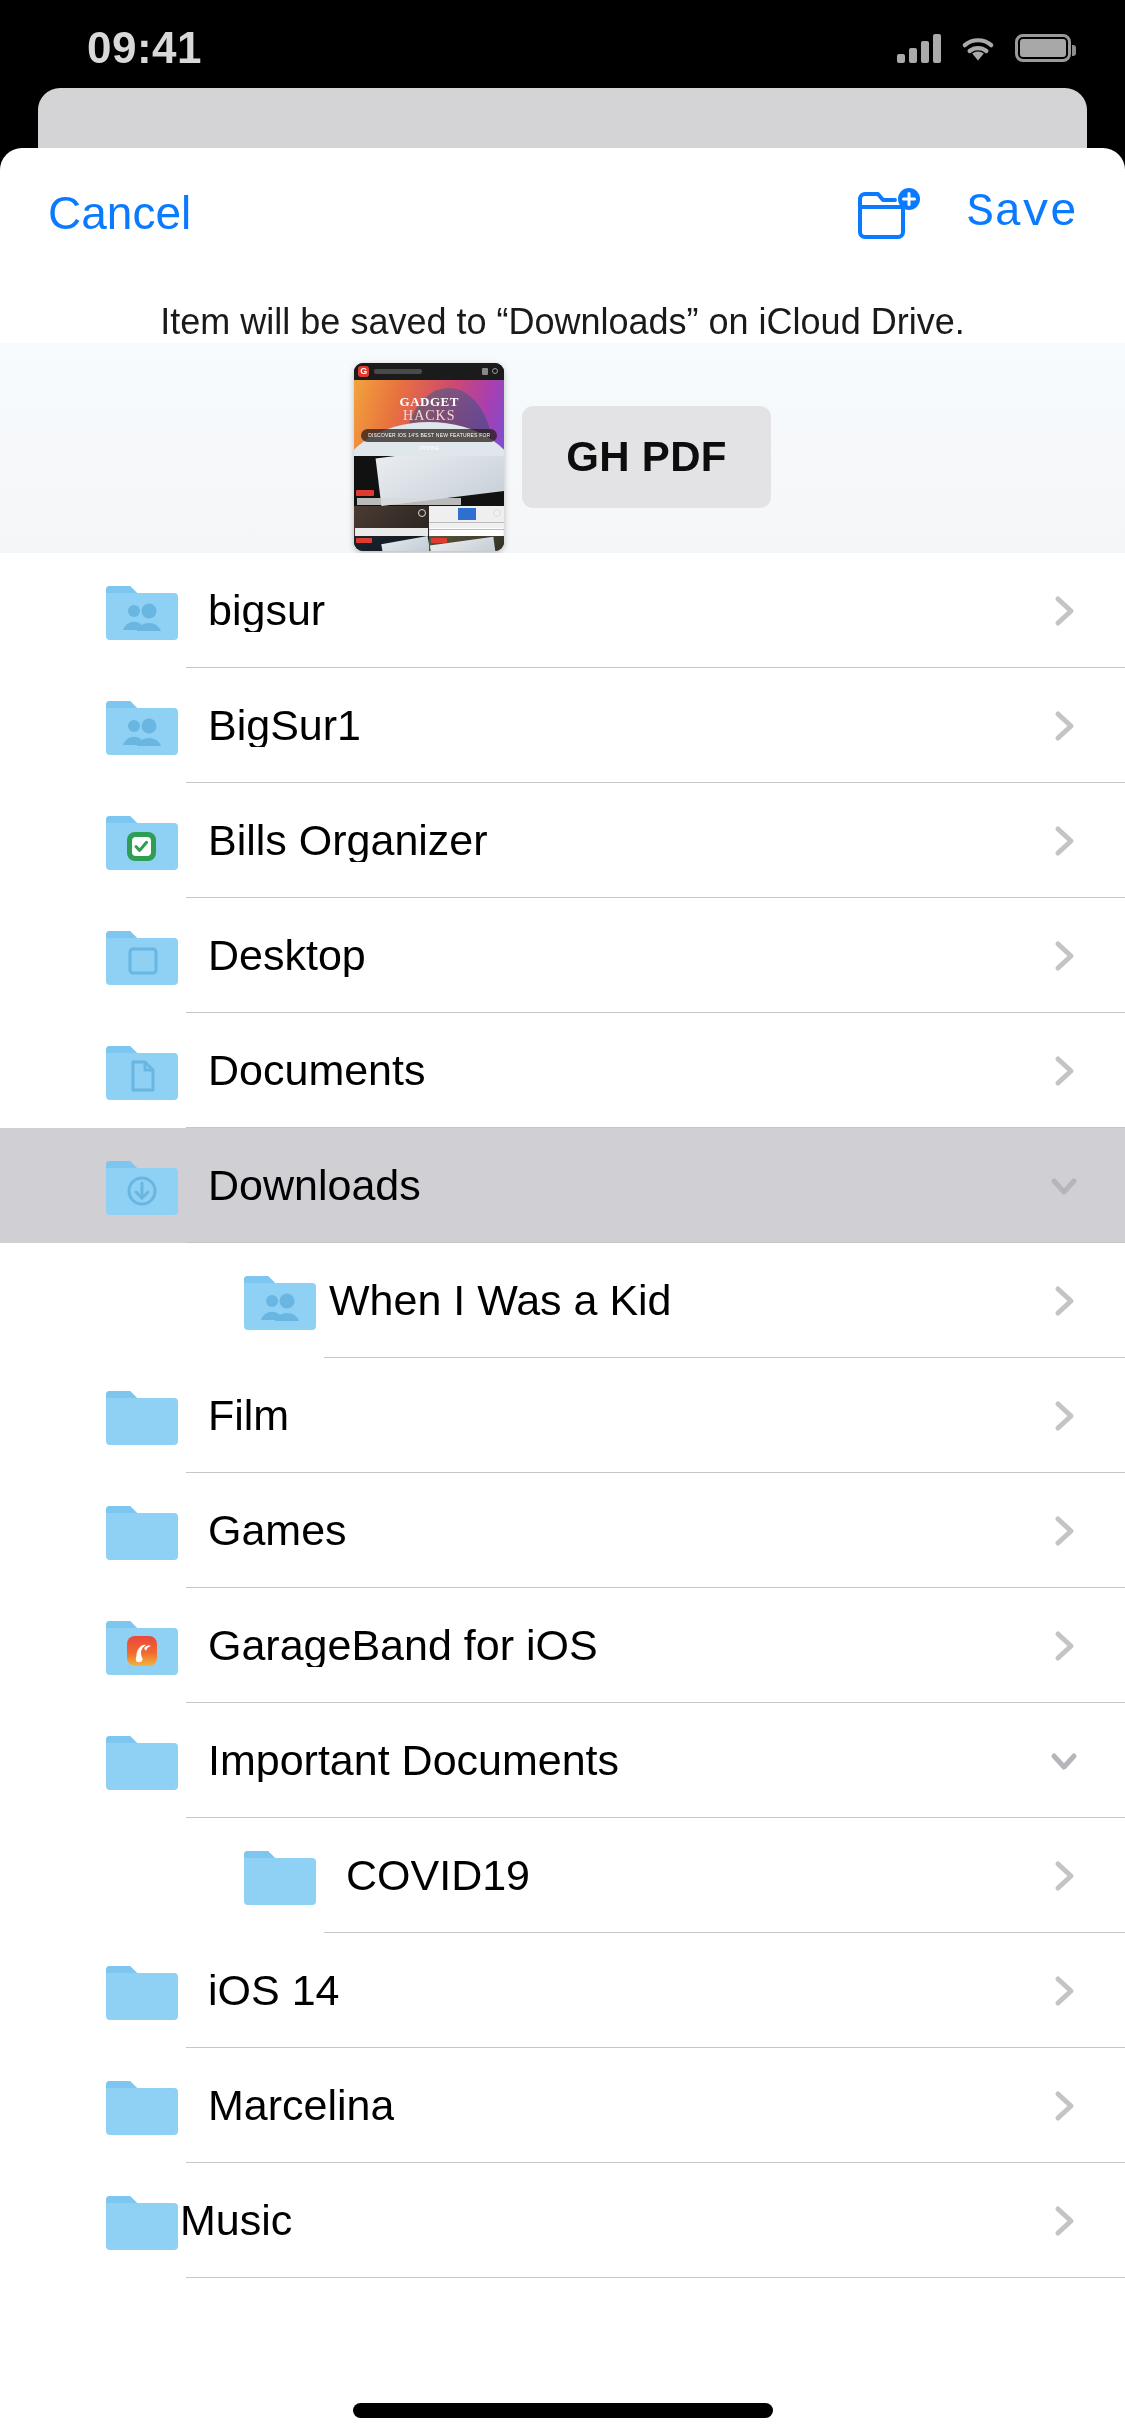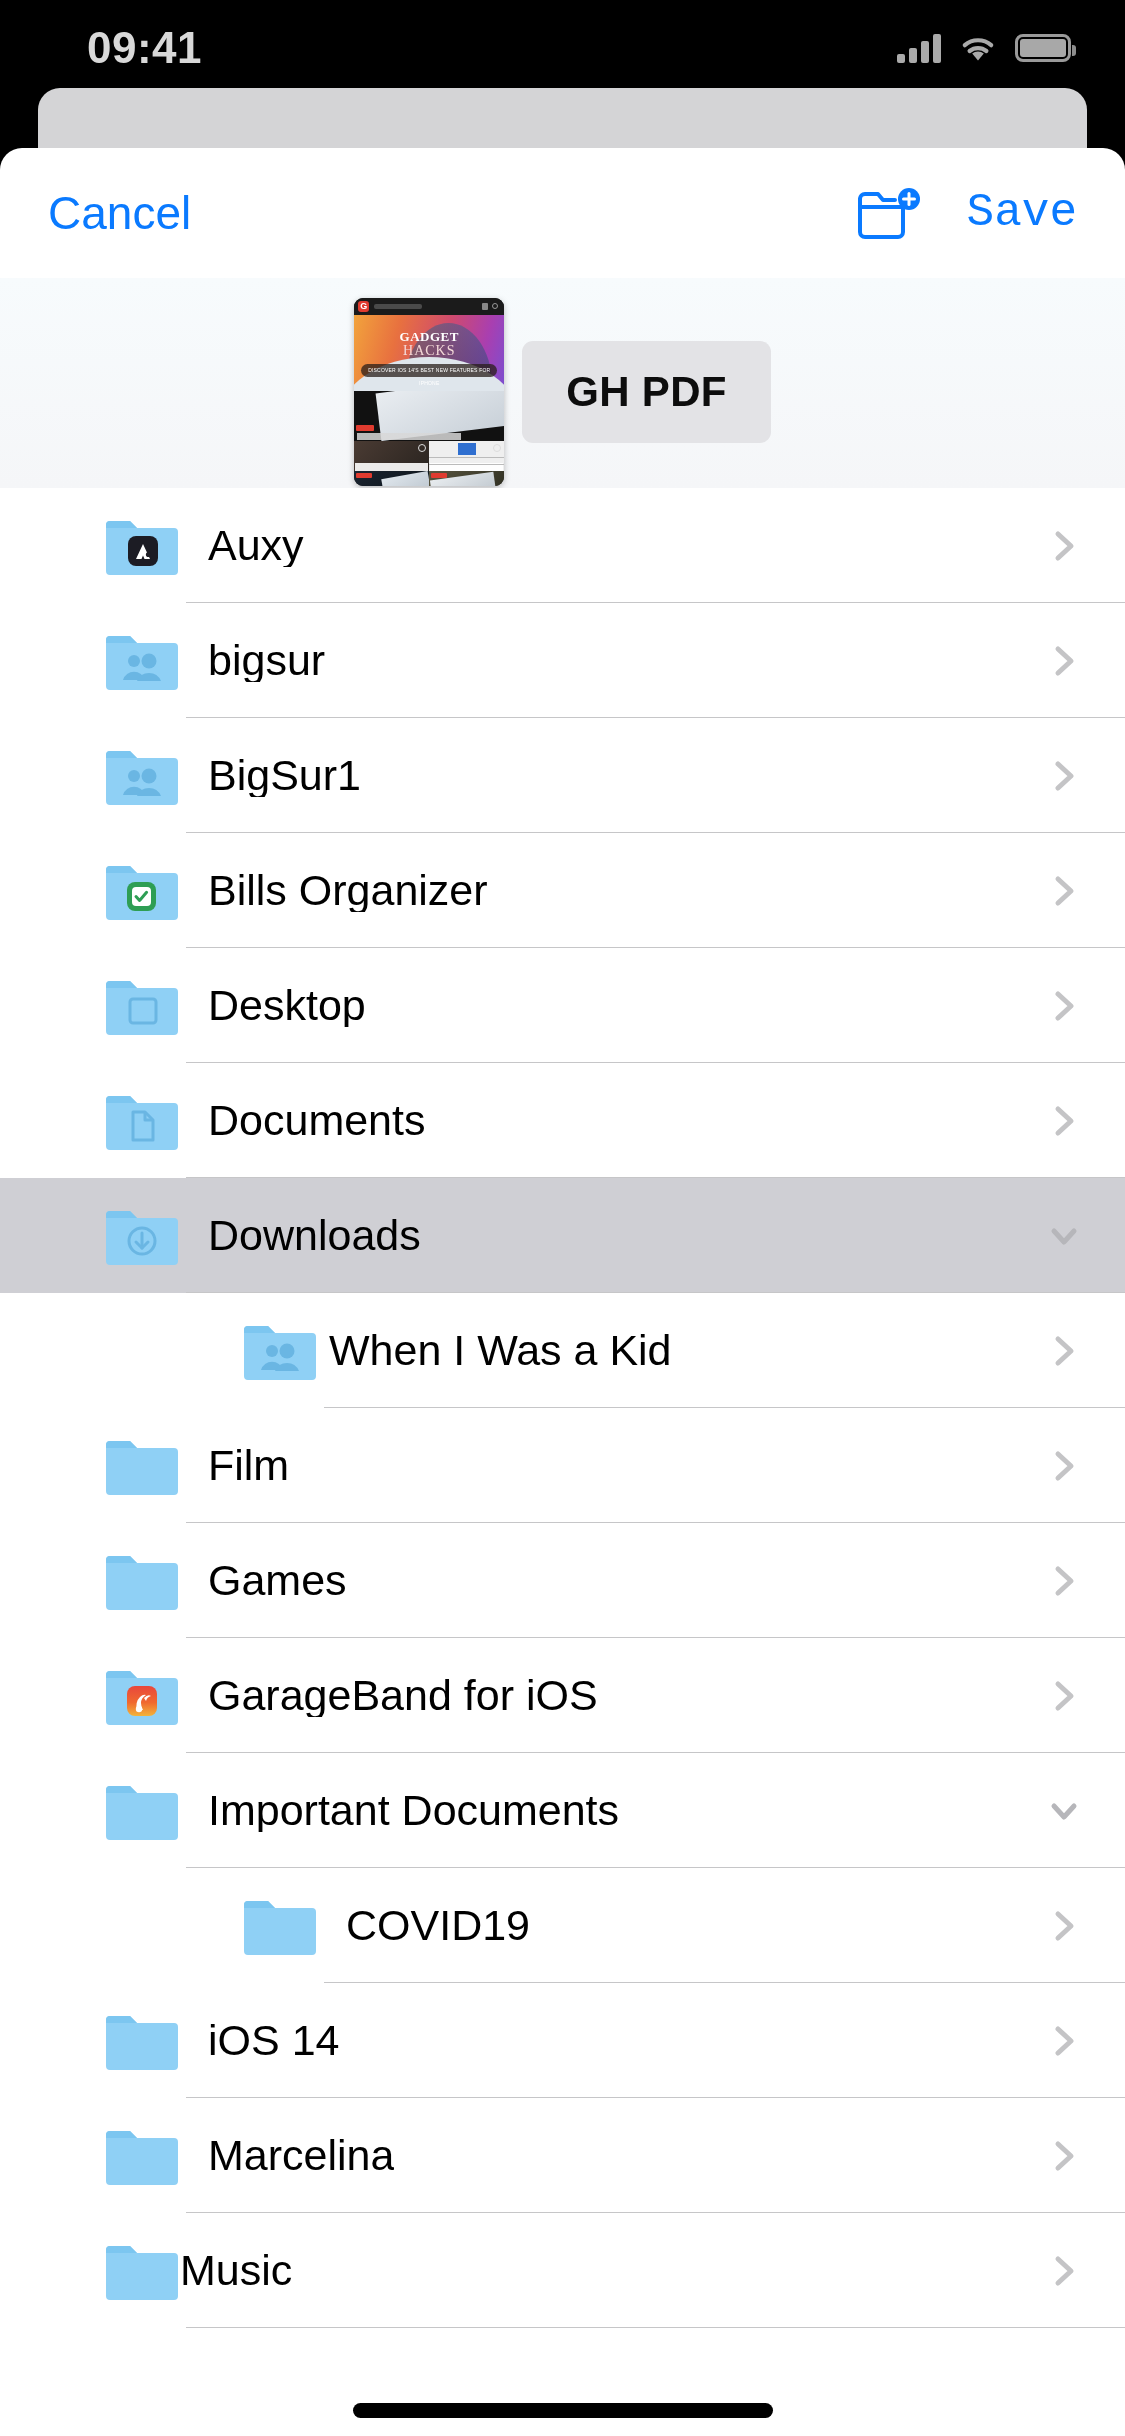--- a/index.html
+++ b/index.html
@@ -259,20 +259,21 @@
             <line x1="3" y1="21" x2="46" y2="21" stroke="#0a7aff" stroke-width="4" stroke-linecap="round"></line>
             <circle cx="52" cy="13" r="11" fill="#0a7aff"></circle>
             <line x1="52" y1="7.5" x2="52" y2="18.5" stroke="#fff" stroke-width="3" stroke-linecap="round"></line>
             <line x1="46.5" y1="13" x2="57.5" y2="13" stroke="#fff" stroke-width="3" stroke-linecap="round"></line>
           </svg>
         </span>
         <button class="btn-save">Save</button>
       </div>
     </div>
 
+    <div class="subtitle">Item will be saved to “Downloads” on iCloud Drive.</div>
 
     <div class="preview">
       <div class="thumb">
         <div class="th-bar">
           <span class="g">G</span>
             <span class="u"></span>
           <span class="ic"></span>
             <span class="ic2"></span>
         </div>
         <div class="th-hero">
@@ -303,36 +304,20 @@
             </div>
           <div class="th-b2">
               <span class="badge2"></span>
             </div>
         </div>
       </div>
       <div class="filename-chip">GH PDF</div>
     </div>
 
     <div class="list" id="file-list">
-        <div class="row" style="padding-left: 104px;">
-          <span class="row-icon">
-            <svg viewBox="0 0 76 62" width="76" height="62">
-              <path d="M2 10 a4 4 0 0 1 4-4 h20 l7 7 h37 a4 4 0 0 1 4 4 v39 a4 4 0 0 1 -4 4 H6 a4 4 0 0 1 -4 -4 Z" fill="#8fd0f5"></path>
-              <path d="M2 10 a4 4 0 0 1 4-4 h20 l7 7 H2 Z" fill="#7cc6f0"></path>
-              <rect x="24" y="21" width="30" height="30" rx="8" fill="#1c1c24"></rect>
-              <path d="M39 29 l7 15 h-5.5 l-1.5 -3.6 l-1.5 3.6 h-5.5 Z" fill="#ffffff"></path>
-              <circle cx="44.5" cy="39.5" r="2.6" fill="#1c1c24"></circle>
-            </svg>
-          </span>
-          <span class="row-label" style="margin-left: 28px;">Auxy</span>
-          <span class="chev"><svg viewBox="0 0 34 34" width="34" height="34">
-              <path d="M11 5 L24 17 L11 29" fill="none" stroke="#c4c4c6" stroke-width="5" stroke-linecap="round" stroke-linejoin="round"></path>
-            </svg></span>
-          <span class="sep" style="left: 186px;"></span>
-        </div>
         <div class="row" style="padding-left: 104px;">
           <span class="row-icon">
             <svg viewBox="0 0 76 62" width="76" height="62">
               <path d="M2 10 a4 4 0 0 1 4-4 h20 l7 7 h37 a4 4 0 0 1 4 4 v39 a4 4 0 0 1 -4 4 H6 a4 4 0 0 1 -4 -4 Z" fill="#8fd0f5"></path>
               <path d="M2 10 a4 4 0 0 1 4-4 h20 l7 7 H2 Z" fill="#7cc6f0"></path>
               <circle cx="30" cy="31" r="6" fill="#6ab6e3"></circle>
               <circle cx="45" cy="31" r="7.5" fill="#6ab6e3"></circle>
               <path d="M19 50 a11.5 11.5 0 0 1 22 0 Z" fill="#6ab6e3"></path>
               <path d="M33 51 a13 13 0 0 1 24 0 Z" fill="#6ab6e3"></path>
             </svg>

